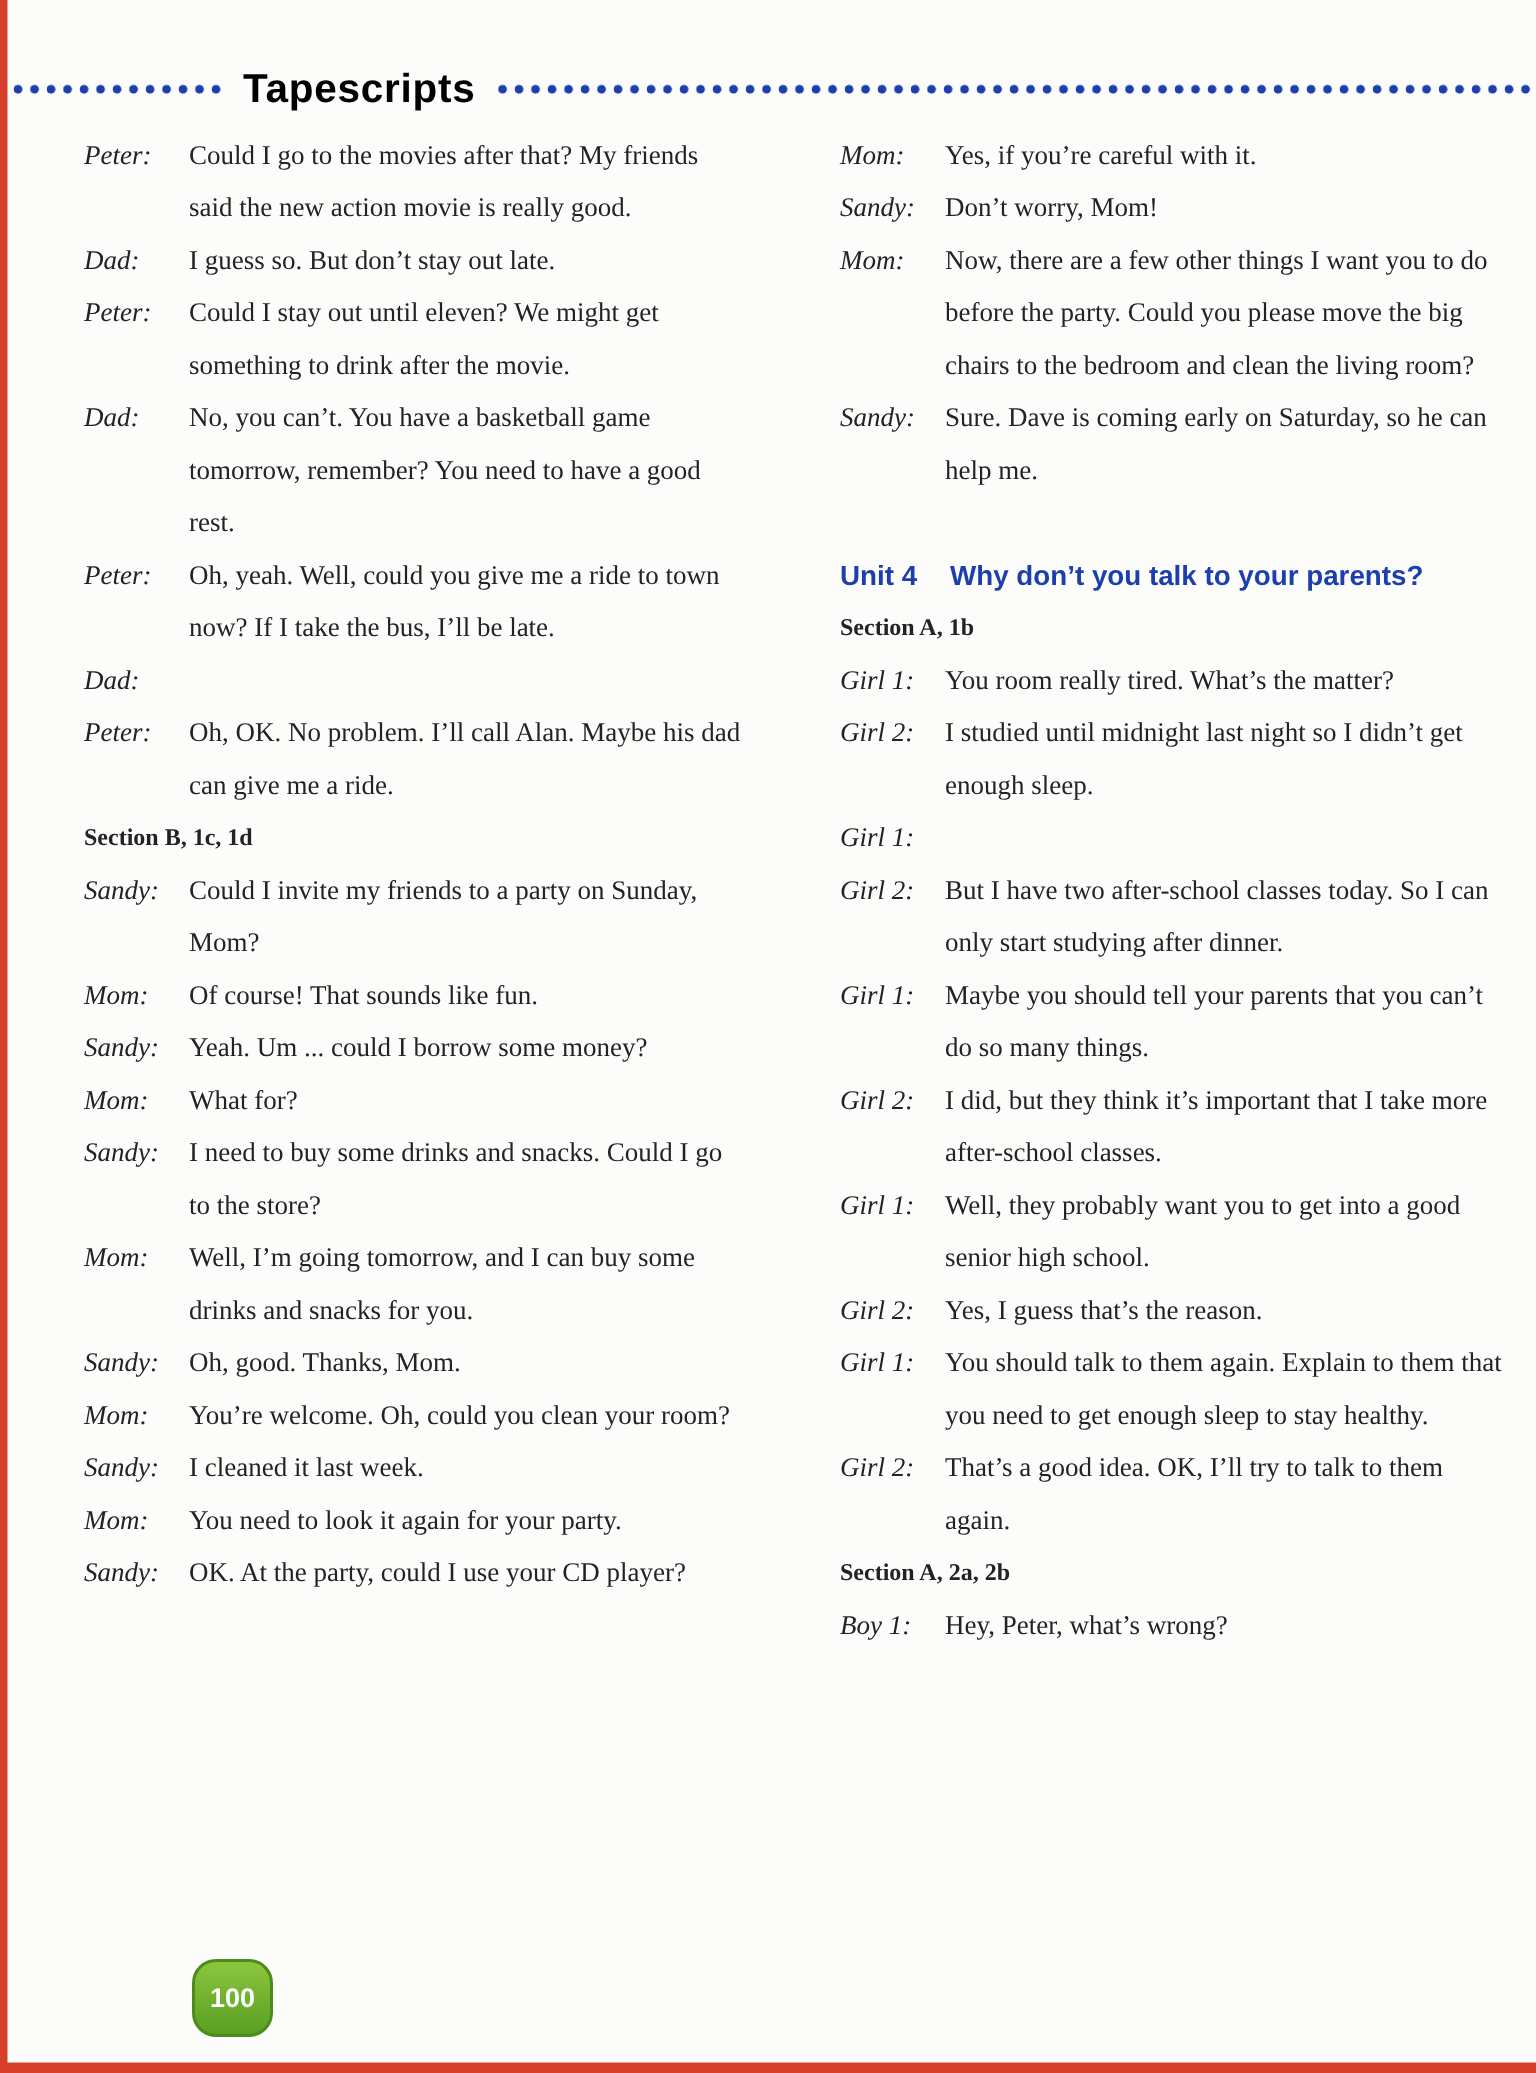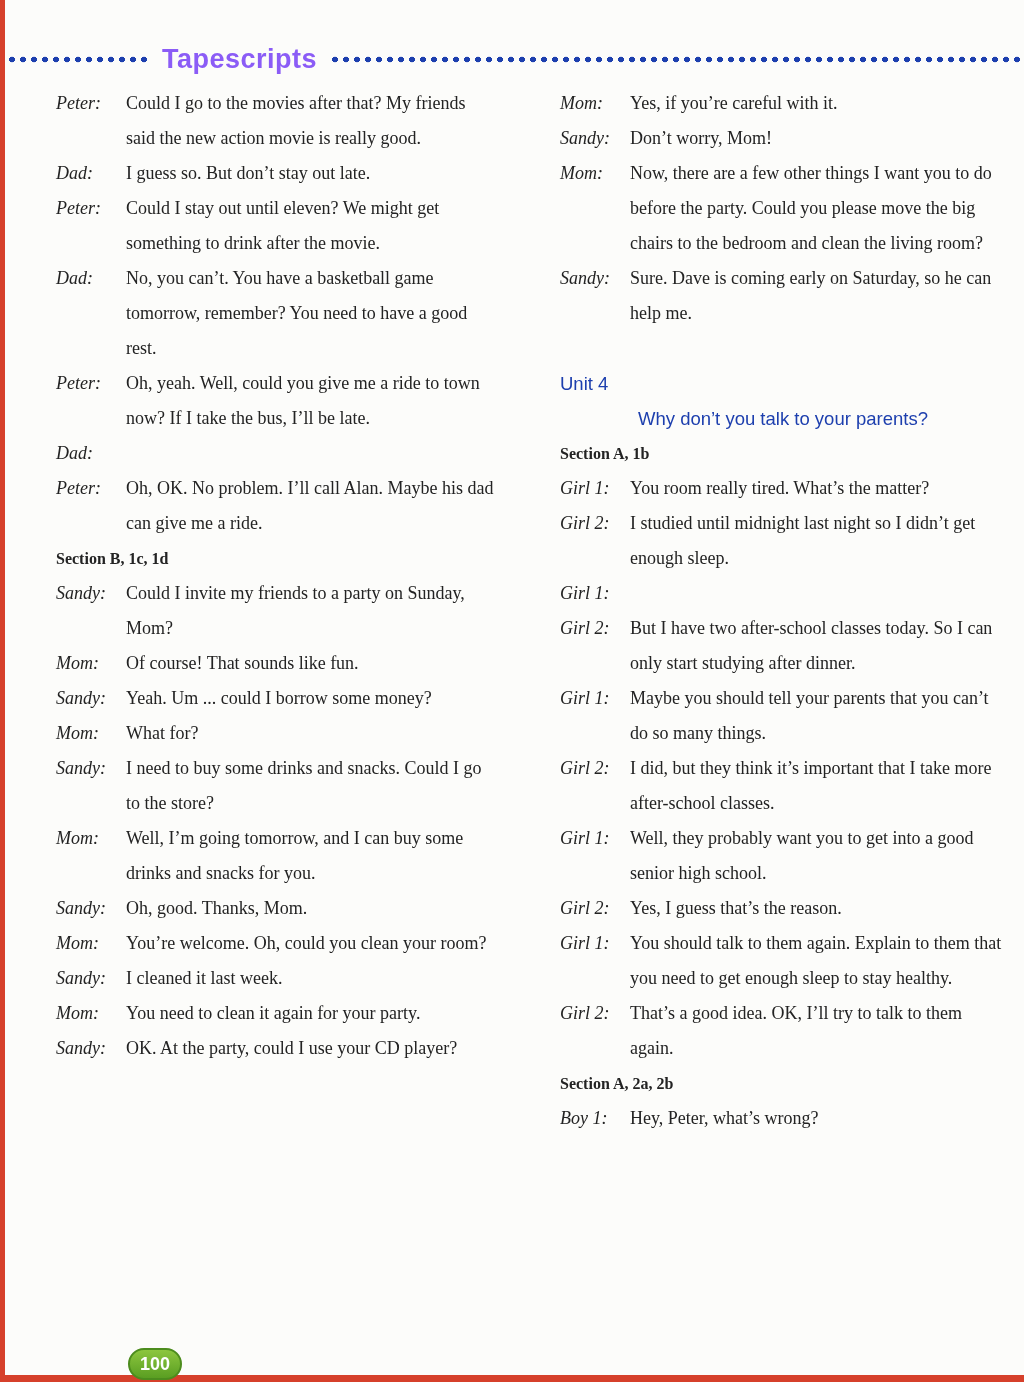--- a/index.html
+++ b/index.html
@@ -27,21 +27,21 @@
     background-size:11px 9px;
     background-repeat:repeat-x;
   }
   .dots-left{width:140px;}
   .dots-right{flex:1;}
   .page-title{
     margin:0 14px;
     font-family:"Liberation Sans", sans-serif;
     font-weight:bold;
     font-size:27px;
-    color:#8b5cf6;
+    color:#000000;
     letter-spacing:0.5px;
     white-space:nowrap;
   }
 
   
   .columns{
     position:absolute;top:86px;left:56px;right:30px;
     display:grid;
     grid-template-columns:440px 446px;
     column-gap:64px;
@@ -57,37 +57,36 @@
     padding-right:4px;
   }
   .line{}
   .section-head{
     font-weight:bold;
     font-size:16px;
     line-height:35px;
   }
   .unit-head{
     font-family:"Liberation Sans", sans-serif;
-    font-weight:normal;
+    font-weight:bold;
     font-size:18.5px;
     line-height:35px;
     color:#1d3fae;
     display:flex;
-    flex-direction:column;
   }
   .unit-num{margin-right:22px;white-space:nowrap;}
   .unit-title{white-space:nowrap;text-align:center;}
   .spacer{height:35px;}
 
   
   .page-badge{
     position:absolute;
-    left:128px;top:1348px;
+    left:128px;top:1306px;
     min-width:34px;
-    padding:2px 10px;
+    padding:12px 10px;
     text-align:center;
     border-radius:16px;
     background:linear-gradient(#8cc63e,#5a9e22);
     border:2px solid #4c8c1d;
     color:#ffffff;
     font-family:"Liberation Sans", sans-serif;
     font-weight:bold;
     font-size:18px;
     line-height:24px;
     box-sizing:border-box;
@@ -167,21 +166,21 @@
         <div class="entry">
           <span class="speaker">Mom:</span>
           <span class="line">You’re welcome. Oh, could you clean your room?</span>
         </div>
         <div class="entry">
           <span class="speaker">Sandy:</span>
           <span class="line">I cleaned it last week.</span>
         </div>
         <div class="entry">
           <span class="speaker">Mom:</span>
-          <span class="line">You need to clean it again for your party.</span>
+          <span class="line">You need to look it again for your party.</span>
         </div>
         <div class="entry">
           <span class="speaker">Sandy:</span>
           <span class="line">OK. At the party, could I use your CD player?</span>
         </div>
       </div>
     <div class="col" id="right_column">
         <div class="entry">
           <span class="speaker">Mom:</span>
           <span class="line">Yes, if you’re careful with it.</span>

